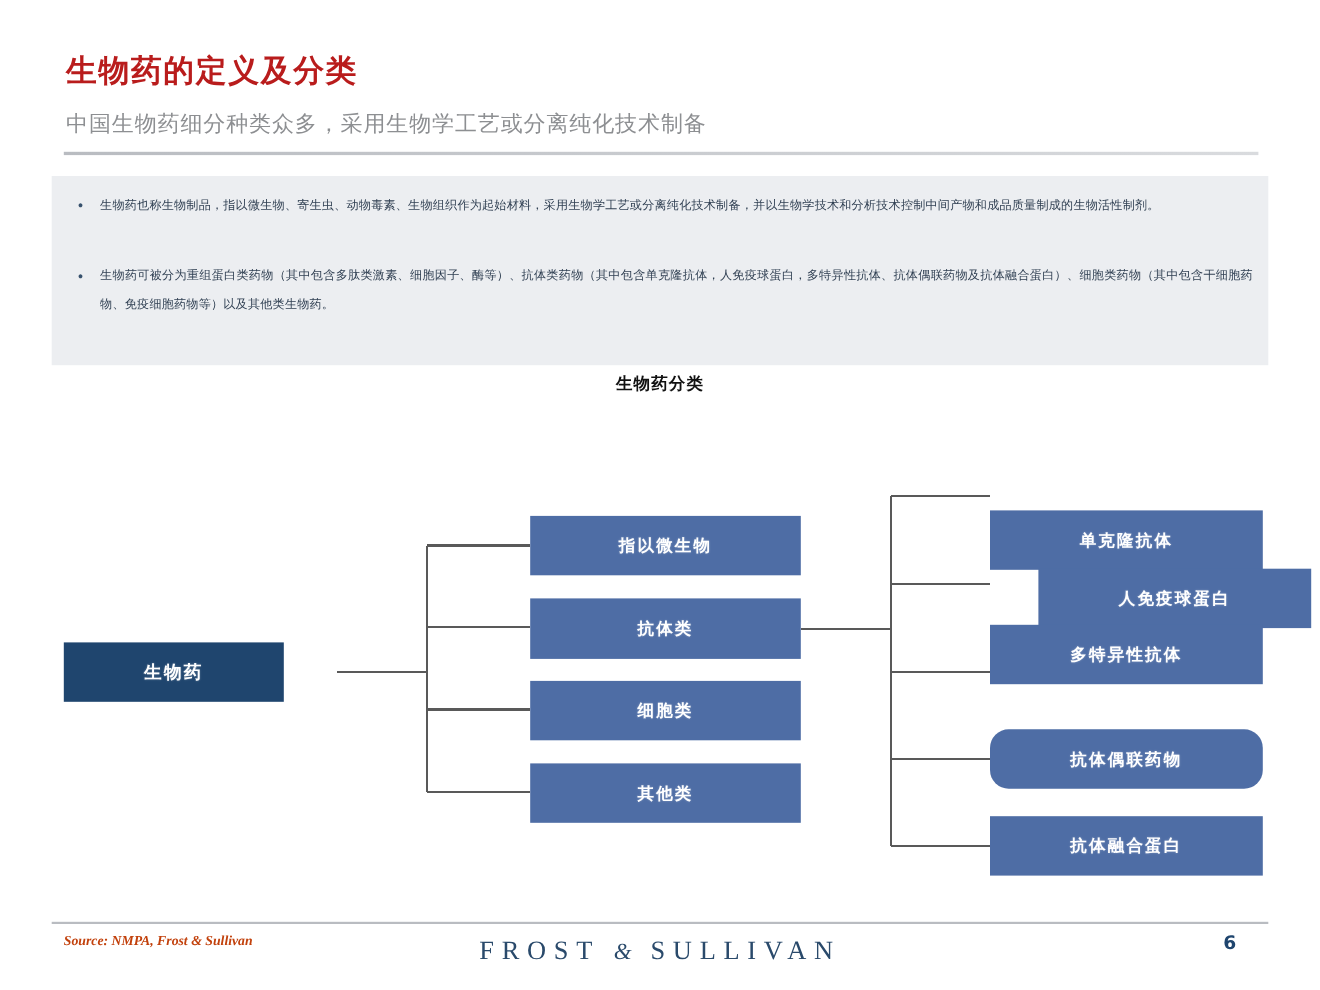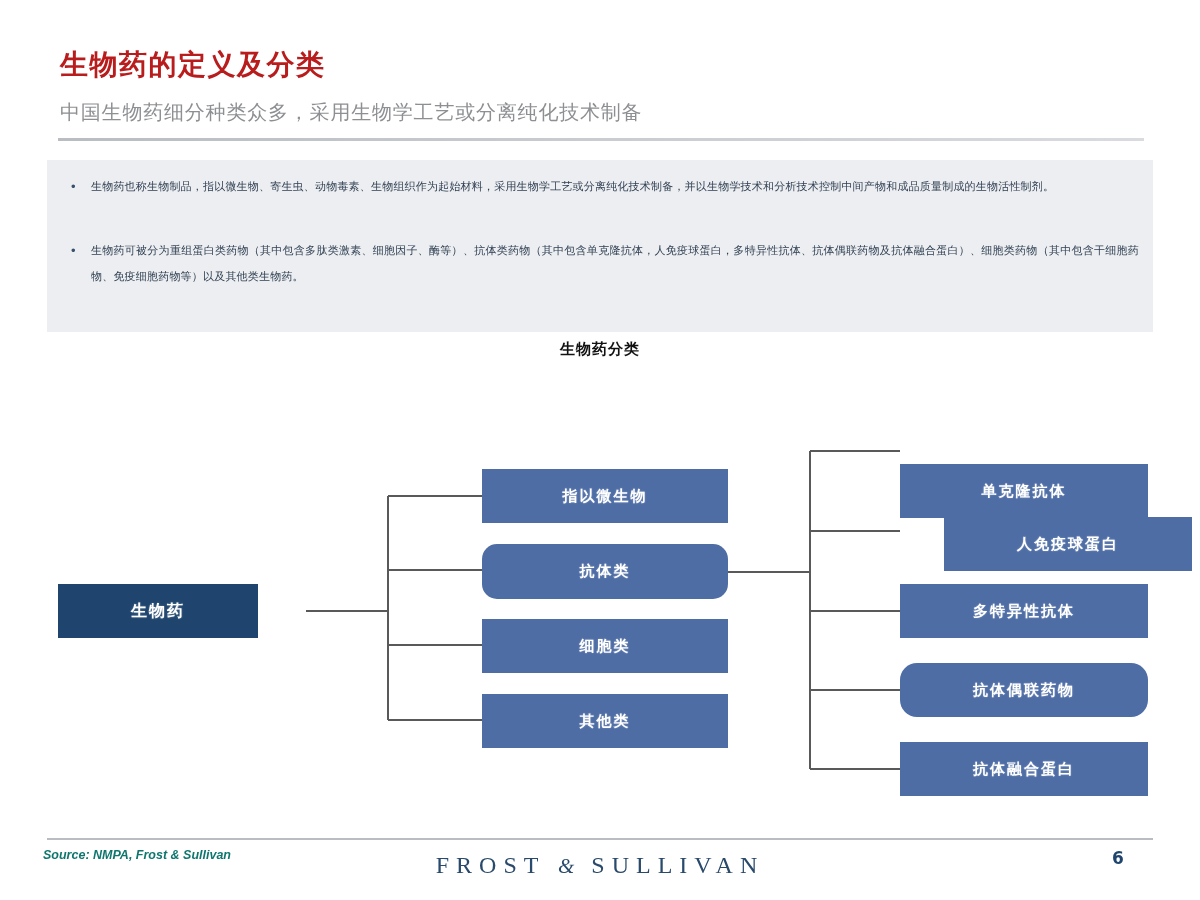--- a/index.html
+++ b/index.html
@@ -103,24 +103,24 @@
     font-size: 15px;
   }
 
   
   #footer-rule {
     position: absolute; left: 47px; top: 838px;
     width: 1106px; height: 2px;
     background: #b9bcc1;
   }
   #source-note {
-    position: absolute; left: 43px; top: 848px;
-    font-family: Liberation Sans, sans-serif;
+    position: absolute; left: 58px; top: 848px;
+    font-family: Liberation Serif, serif;
     font-size: 12.5px; font-style: italic; font-weight: bold;
-    color: #0f766e;
+    color: #c2410c;
     white-space: nowrap;
   }
   #brand-logo {
     position: absolute; left: 0; top: 852px; width: 1200px;
     text-align: center;
     font-family: "Liberation Serif", serif;
     font-size: 24px;
     color: #2a4a6b;
     letter-spacing: 7px;
     white-space: nowrap;
@@ -183,27 +183,27 @@
         <path d="M810 151 L900 151"></path>
         <path d="M810 231 L900 231"></path>
         <path d="M810 310 L900 310"></path>
         <path d="M810 389 L900 389"></path>
       </g>
     </svg>
 
     <div class="node root" style="left:58px; top:204px; width:200px; height:54px;">生物药</div>
 
     <div class="node mid" style="left:482px; top:89px; width:246px; height:54px;">指以微生物</div>
-    <div class="node mid" style="left:482px; top:164px; width:246px; height:55px;border-radius:15px;">抗体类</div>
+    <div class="node mid" style="left:482px; top:164px; width:246px; height:55px;">抗体类</div>
     <div class="node mid" style="left:482px; top:239px; width:246px; height:54px;">细胞类</div>
     <div class="node mid" style="left:482px; top:314px; width:246px; height:54px;">其他类</div>
 
     <div class="node leaf" style="left:900px; top:44px; width:248px; height:54px;margin-top:40px;">单克隆抗体</div>
     <div class="node leaf" style="left:900px; top:137px; width:248px; height:54px;margin-left:44px;">人免疫球蛋白</div>
-    <div class="node leaf" style="left:900px; top:204px; width:248px; height:54px;">多特异性抗体</div>
+    <div class="node leaf" style="left:900px; top:188px; width:248px; height:54px;">多特异性抗体</div>
     <div class="node leaf" style="left:900px; top:283px; width:248px; height:54px;border-radius:17px;">抗体偶联药物</div>
     <div class="node leaf" style="left:900px; top:362px; width:248px; height:54px;">抗体融合蛋白</div>
 
   </div>
 
   <div id="footer-rule"></div>
   <div id="source-note">Source: NMPA, Frost &amp; Sullivan</div>
   <div id="brand-logo">
     <span>FROST</span>
     <span class="amp">&amp;</span>

